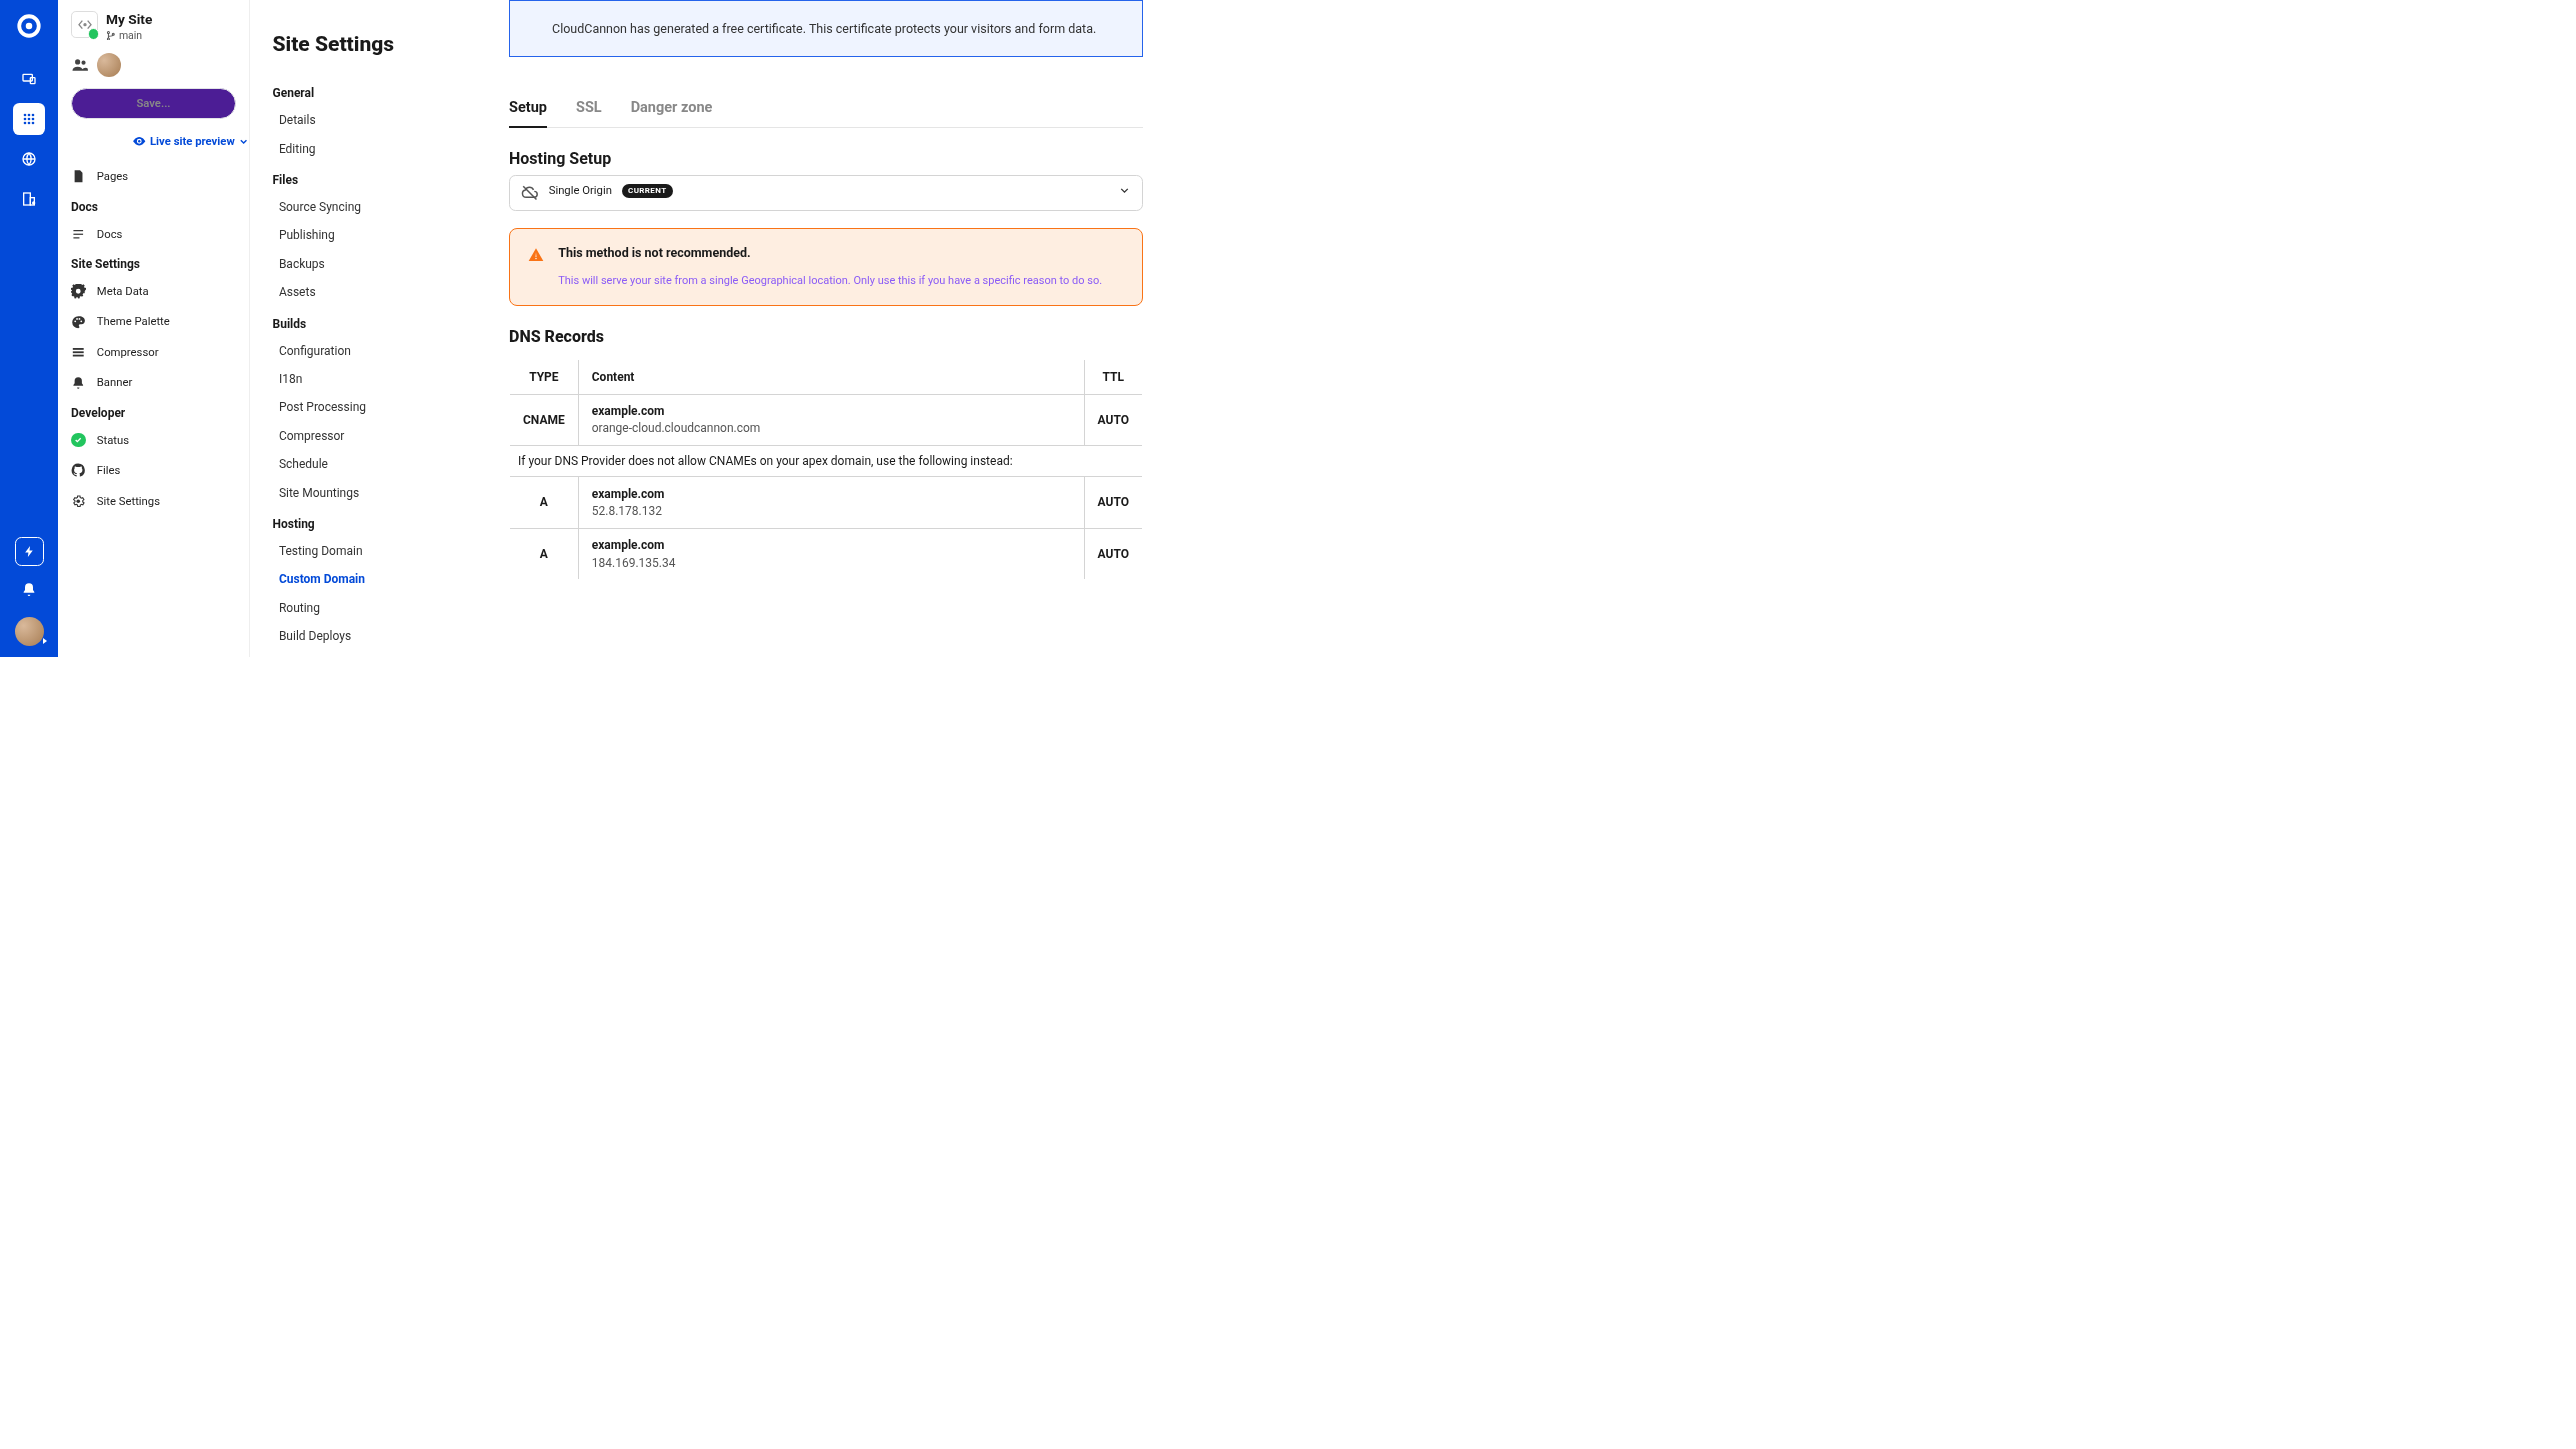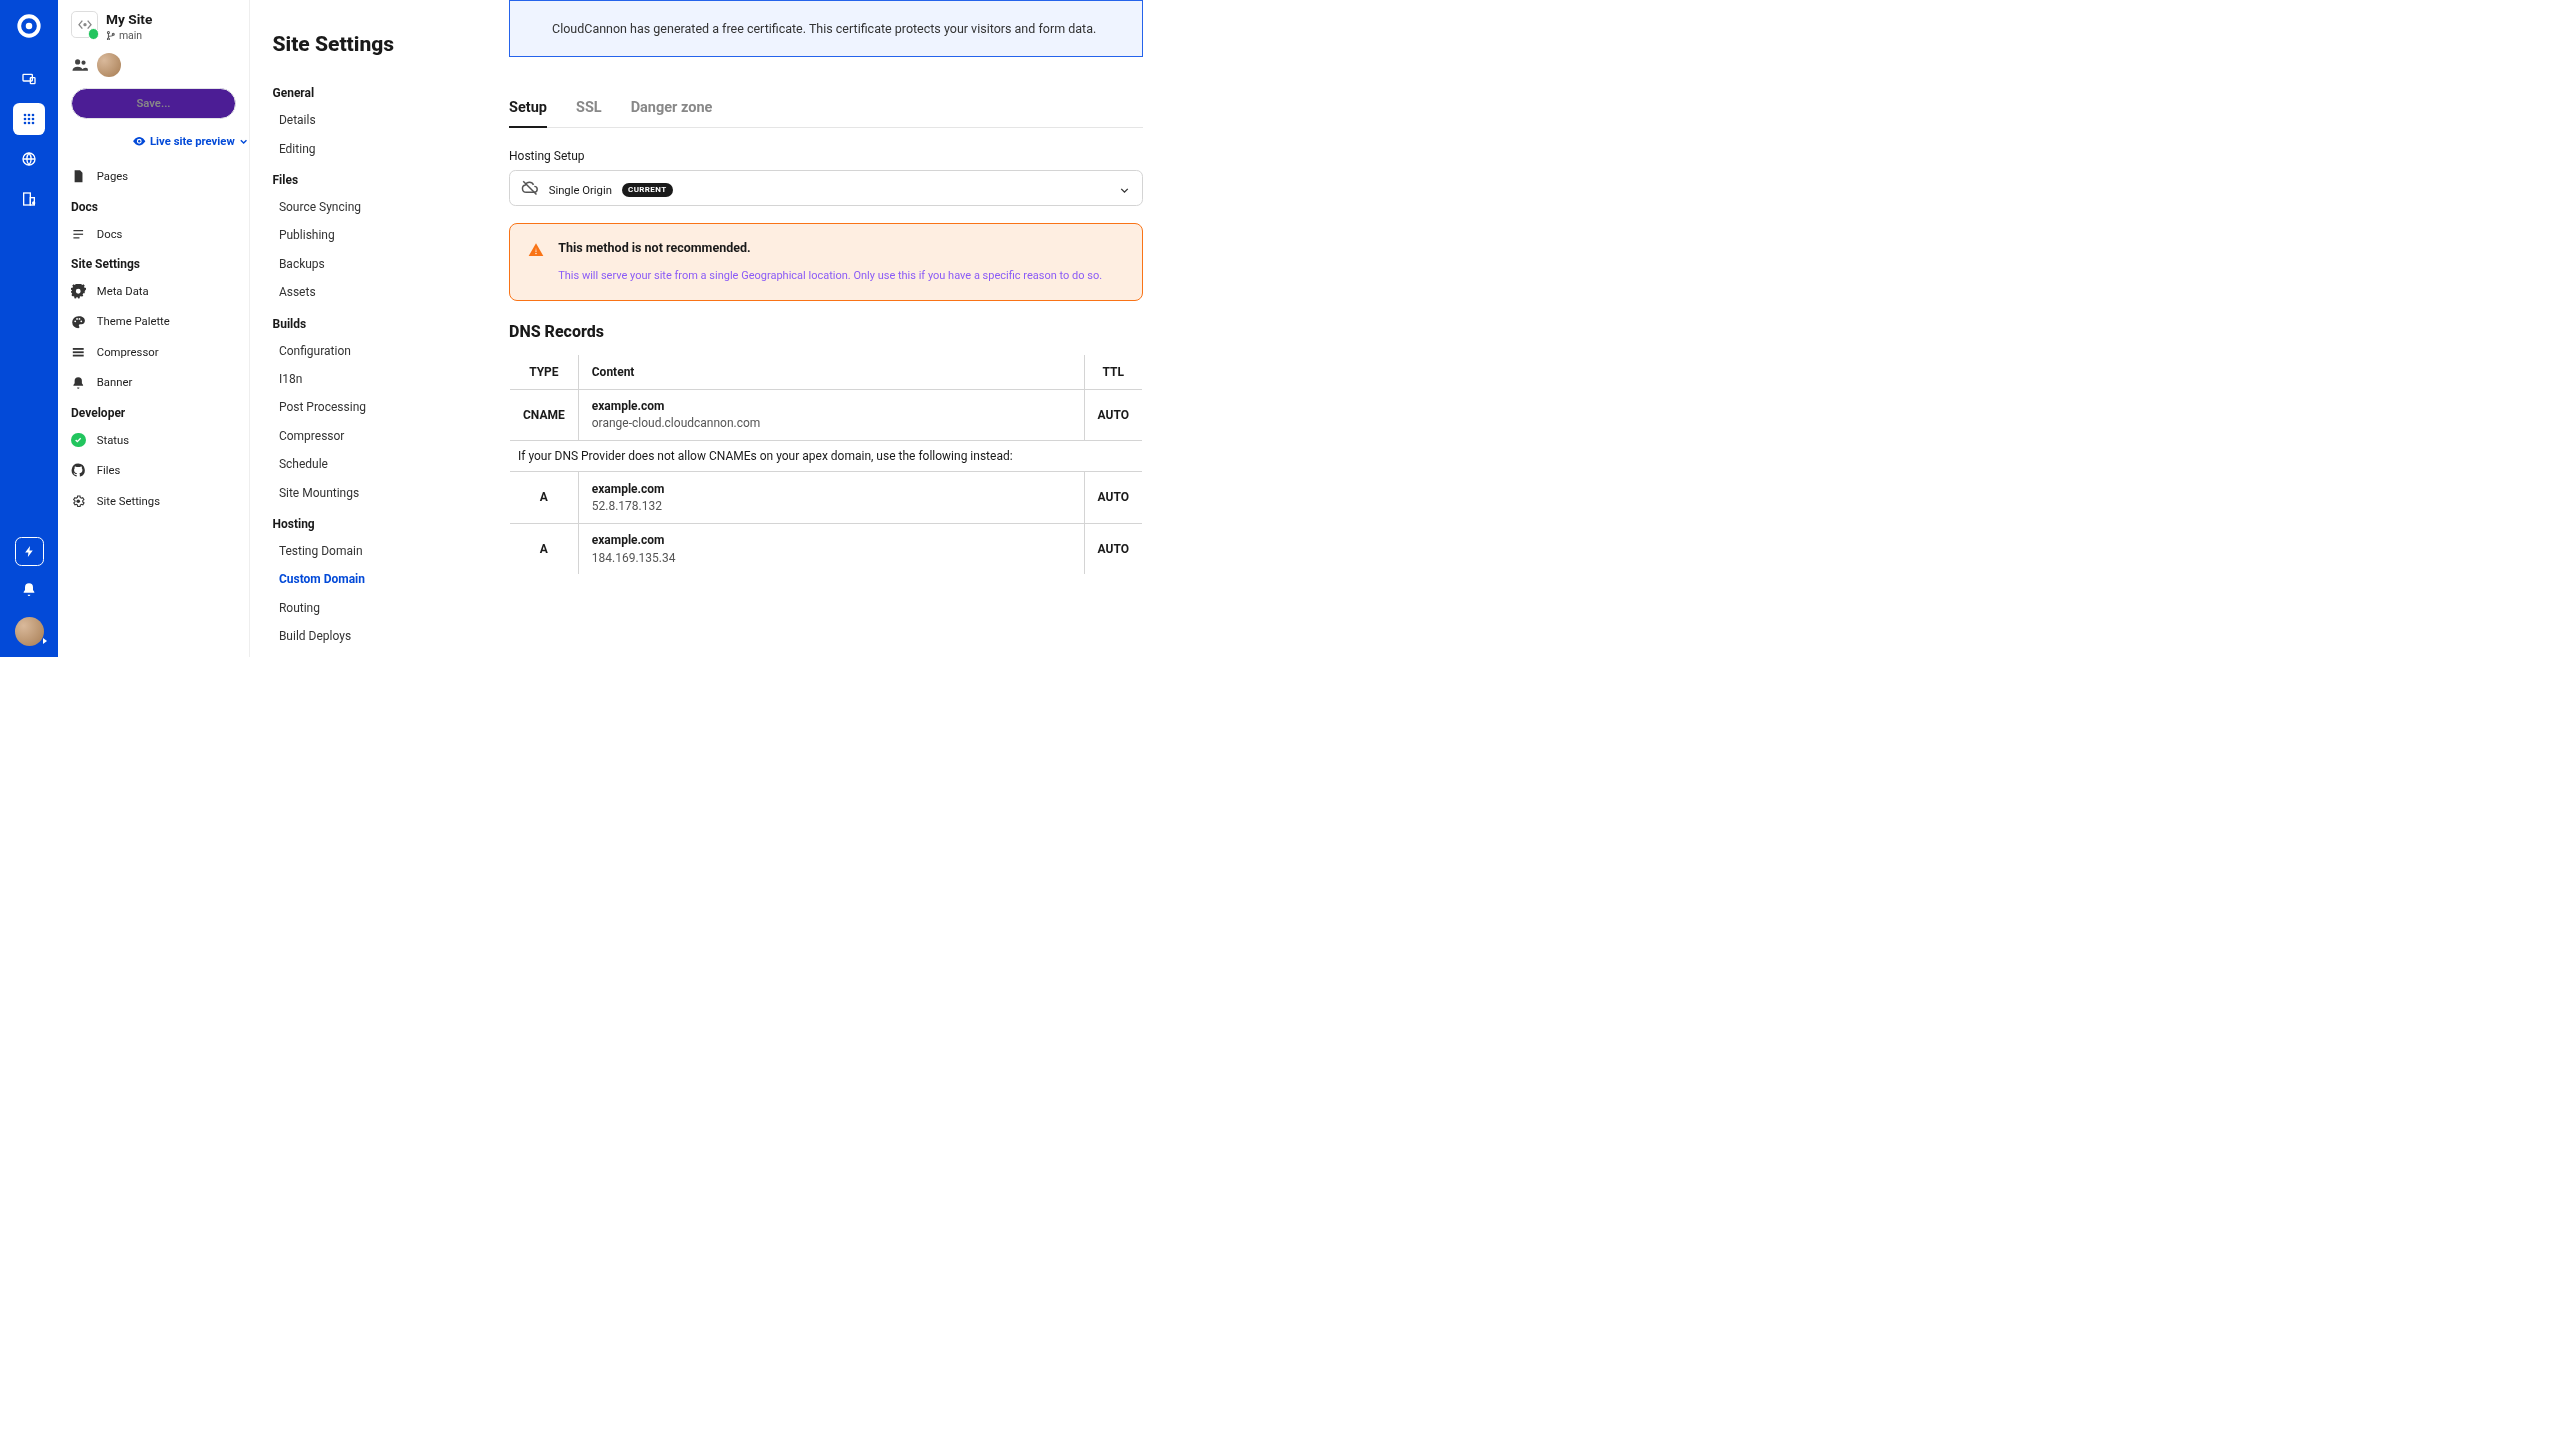--- a/index.html
+++ b/index.html
@@ -41,22 +41,22 @@
 .set-item { padding:4.8px 6.4px; font-size:12px; color:#333; cursor:pointer; }
 .set-item.active { color:#034AD8; font-weight:700; }
 
 
 .main { flex:1; overflow-y:auto; padding: 0 29px 32px 29px; background:#fff; position:relative; }
 .info-banner { border:1.6px solid #2563EB; background:#EFF4FF; border-radius:0; padding:17.7px 42px; margin-bottom:37px; font-size:12.5px; line-height:1.6; color:#333; }
 .tabs { display:flex; gap:29px; border-bottom:0.8px solid #e5e5e5; margin-bottom:21px;}
 .tab { padding: 4.8px 0 11.3px; font-size:14.5px; font-weight:700; color:#888; cursor:pointer; position:relative;}
 .tab.active { color:#1a1a1a; }
 .tab.active::after { content:""; position:absolute; left:0; right:0; bottom:-0.8px; height:2.4px; background:#1a1a1a;}
-.section-label { font-weight:400; font-size:12px; margin-bottom:6.4px;}
-.select-box { border:0.8px solid #d4d4d4; border-radius:6.4px; padding:8px 11.3px; display:flex; align-items:flex-end; gap:9.7px; cursor:pointer; margin-bottom:17.7px;}
+.section-label { font-weight:700; font-size:16px; margin-bottom:6.4px;}
+.select-box { border:0.8px solid #d4d4d4; border-radius:6.4px; padding:8px 11.3px; display:flex; align-items:flex-start; gap:9.7px; cursor:pointer; margin-bottom:17.7px;}
 .select-box .chev { margin-left:auto; }
 .badge-current { background:#1a1a1a; color:#fff; font-size:8px; font-weight:700; letter-spacing:0.4px; padding:2.4px 6.4px; border-radius:8px;}
 .warning-box { border:1.6px solid #F97316; background:#FEEEE1; border-radius:8px; padding:16px 17.7px; display:flex; gap:14.5px; margin-bottom:21px;}
 .warning-icon { color:#F97316; flex-shrink:0; margin-top:1.6px;}
 .warning-title { font-weight:700; font-size:12.5px; margin-bottom:11.3px;}
 .warning-body { font-size:11px; line-height:1.6; color:#8b5cf6;}
 .dns-title { font-size:16px; font-weight:800; margin-bottom:13px;}
 table { width:100%; border-collapse:collapse; border:0.8px solid #d4d4d4; border-radius:6.4px; overflow:hidden;}
 th, td { border:0.8px solid #d4d4d4; padding:9.7px 13px; text-align:left; font-size:12px;}
 th { font-weight:700; }

